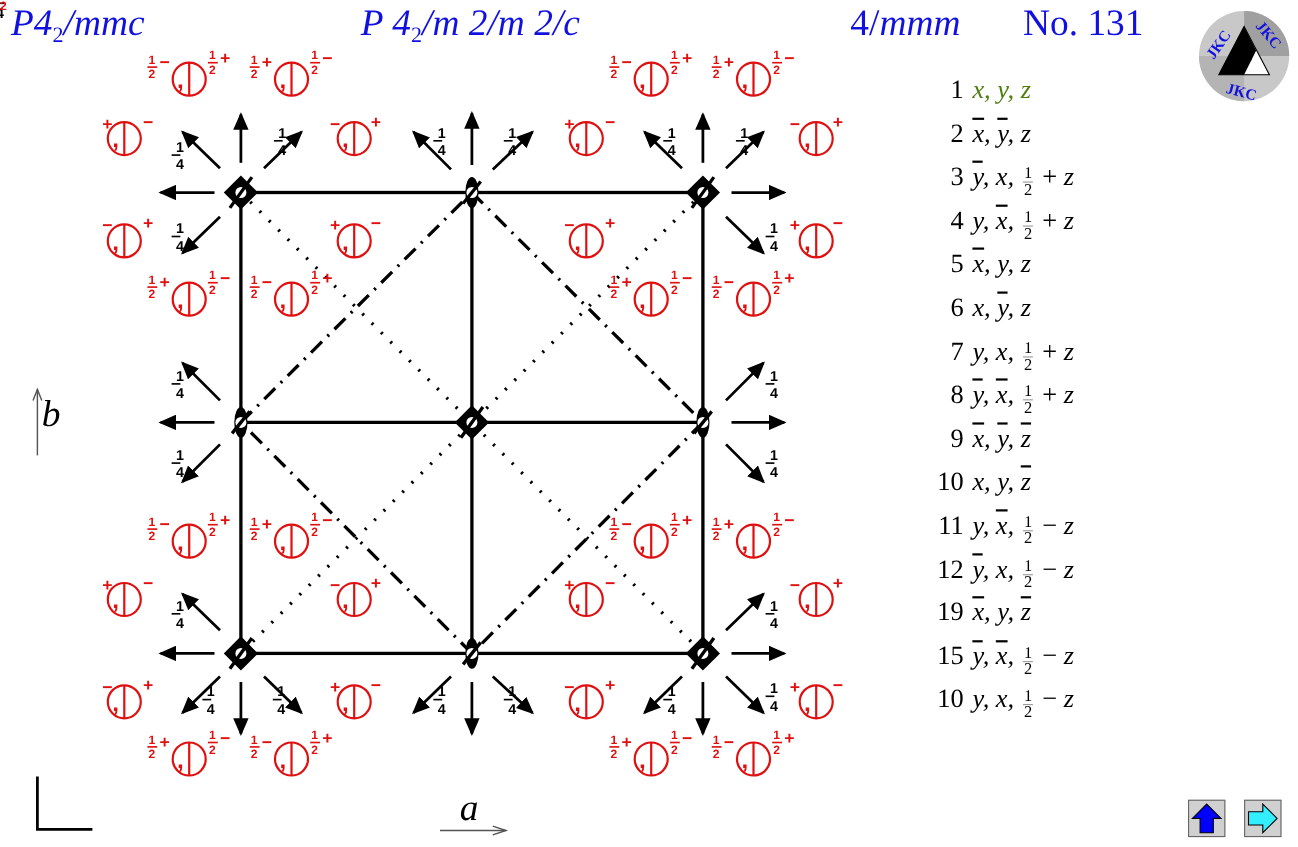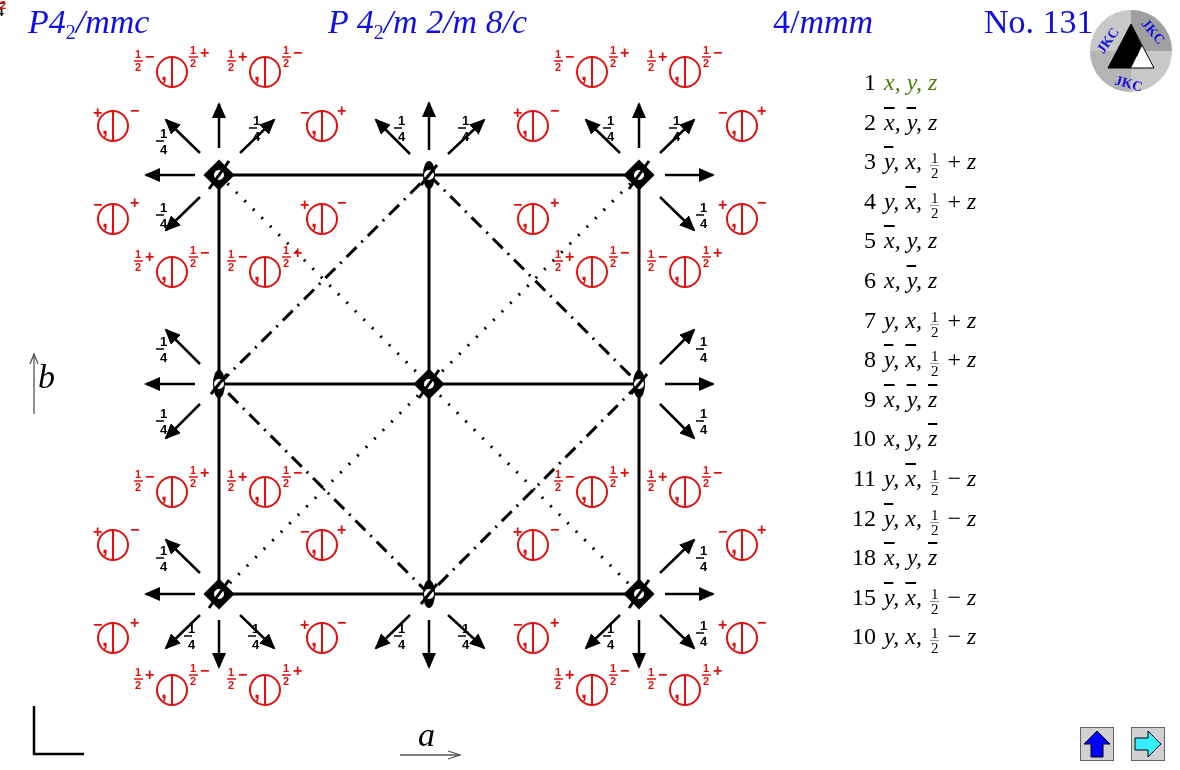--- a/index.html
+++ b/index.html
@@ -1,23 +1,23 @@
 <!DOCTYPE html>
 <html><head>
 <meta charset="utf-8">
 <style>
   html, body { margin:0; padding:0; background:#fff; }
   body { width:1180px; height:770px; position:relative; overflow:hidden; font-family:"Liberation Serif", serif; }
   .hdr { position:absolute; top:2px; font-size:34px; color:#1010e0; white-space:nowrap; line-height:40px; }
   .hdr i { font-style:italic; }
   .hdr sub { font-size:20px; vertical-align:-6px; }
-  #hdr-symbol { left:28px;text-align:center; }
+  #hdr-symbol { left:10px;text-align:center; }
   #hdr-full { left:328px; }
   #hdr-pg { left:748px;margin-left:25px; }
-  #hdr-no { left:984px; }
+  #hdr-no { left:930px; }
   #logo { position:absolute; left:1088px; top:8px; width:86px; height:86px; }
   #diagram { position:absolute; left:0; top:0; width:1180px; height:770px; }
   .coords { position:absolute; left:836px; top:66px; font-size:24px; color:#000; }
   .crow { height:39.6px; line-height:32px; white-space:nowrap; position:relative; }
   .crow .num { display:inline-block; width:40px; text-align:right; margin-right:8px; }
   .crow .expr { font-style:italic; }
   .crow.first .expr { color:#4d7c0f; }
   .ol { text-decoration:overline; }
   .frac { display:inline-block; vertical-align:-9px; text-align:center; font-size:15px; line-height:14px; font-style:normal; margin:0 2px; }
   .frac span { display:block; }
@@ -26,21 +26,21 @@
   .navbtn { position:absolute; top:727px; width:34px; height:34px; background:#d0d0d0; border:1px solid #666; box-sizing:border-box; cursor:pointer; }
   #nav-up { left:1080px; }
   #nav-next { left:1131px; }
   .lbl-b { position:absolute; left:38px; top:358px; font-size:34px; font-style:italic; }
   .lbl-a { position:absolute; left:418px; top:716px; font-size:34px; font-style:italic; }
 </style>
 </head>
 <body>
 
 <div class="hdr" id="hdr-symbol"><i><span>P4</span></i><sub>2</sub><i>/mmc</i></div>
-<div class="hdr" id="hdr-full"><i><span>P 4</span></i><sub>2</sub><i>/m 2/m 8/c</i></div>
+<div class="hdr" id="hdr-full"><i><span>P 4</span></i><sub>2</sub><i>/m 2/m 2/c</i></div>
 <div class="hdr" id="hdr-pg"><span style="font-style:normal">4/</span><i>mmm</i></div>
 <div class="hdr" id="hdr-no">No. 131</div>
 
 <svg id="logo" viewBox="0 0 86 86">
   <circle cx="43" cy="43" r="41" fill="#c8c8c8"></circle>
   <path d="M43 2 A41 41 0 0 1 84 43 L43 43 Z" fill="#a0a0a0"></path>
   <path d="M43 84 A41 41 0 0 1 2 43 L43 43 Z" fill="#b4b4b4"></path>
   <polygon points="43,16 66,60 20,60" fill="#fff" stroke="#000" stroke-width="1"></polygon>
   <polygon points="43,16 54,38 43,60 20,60" fill="#000"></polygon>
   <text x="46" y="46" font-size="20" font-weight="bold" fill="#000">,</text>
@@ -352,21 +352,21 @@
   <div class="crow"><span class="num">3</span><span class="expr"><span class="ol">y</span>, x, <span class="frac"><span class="n">1</span><span>2</span></span> <span class="up">+</span> z</span></div>
   <div class="crow"><span class="num">4</span><span class="expr">y, <span class="ol">x</span>, <span class="frac"><span class="n">1</span><span>2</span></span> <span class="up">+</span> z</span></div>
   <div class="crow"><span class="num">5</span><span class="expr"><span class="ol">x</span>, y, z</span></div>
   <div class="crow"><span class="num">6</span><span class="expr">x, <span class="ol">y</span>, z</span></div>
   <div class="crow"><span class="num">7</span><span class="expr">y, x, <span class="frac"><span class="n">1</span><span>2</span></span> <span class="up">+</span> z</span></div>
   <div class="crow"><span class="num">8</span><span class="expr"><span class="ol">y</span>, <span class="ol">x</span>, <span class="frac"><span class="n">1</span><span>2</span></span> <span class="up">+</span> z</span></div>
   <div class="crow"><span class="num">9</span><span class="expr"><span class="ol">x</span>, <span class="ol">y</span>, <span class="ol">z</span></span></div>
   <div class="crow"><span class="num">10</span><span class="expr">x, y, <span class="ol">z</span></span></div>
   <div class="crow"><span class="num">11</span><span class="expr">y, <span class="ol">x</span>, <span class="frac"><span class="n">1</span><span>2</span></span> <span class="up">−</span> z</span></div>
   <div class="crow"><span class="num">12</span><span class="expr"><span class="ol">y</span>, x, <span class="frac"><span class="n">1</span><span>2</span></span> <span class="up">−</span> z</span></div>
-  <div class="crow"><span class="num">18</span><span class="expr"><span class="ol">x</span>, y, <span class="ol">z</span></span></div>
+  <div class="crow"><span class="num">19</span><span class="expr"><span class="ol">x</span>, y, <span class="ol">z</span></span></div>
   <div class="crow"><span class="num">15</span><span class="expr"><span class="ol">y</span>, <span class="ol">x</span>, <span class="frac"><span class="n">1</span><span>2</span></span> <span class="up">−</span> z</span></div>
   <div class="crow"><span class="num">10</span><span class="expr">y, x, <span class="frac"><span class="n">1</span><span>2</span></span> <span class="up">−</span> z</span></div>
 </div>
 
 <div class="navbtn" id="nav-up" title="Up">
   <svg width="32" height="32" viewBox="0 0 32 32">
     <polygon points="16,3 29,16 22,16 22,29 10,29 10,16 3,16" fill="#0000ff" stroke="#000" stroke-width="1"></polygon>
   </svg>
 </div>
 <div class="navbtn" id="nav-next" title="Next">

